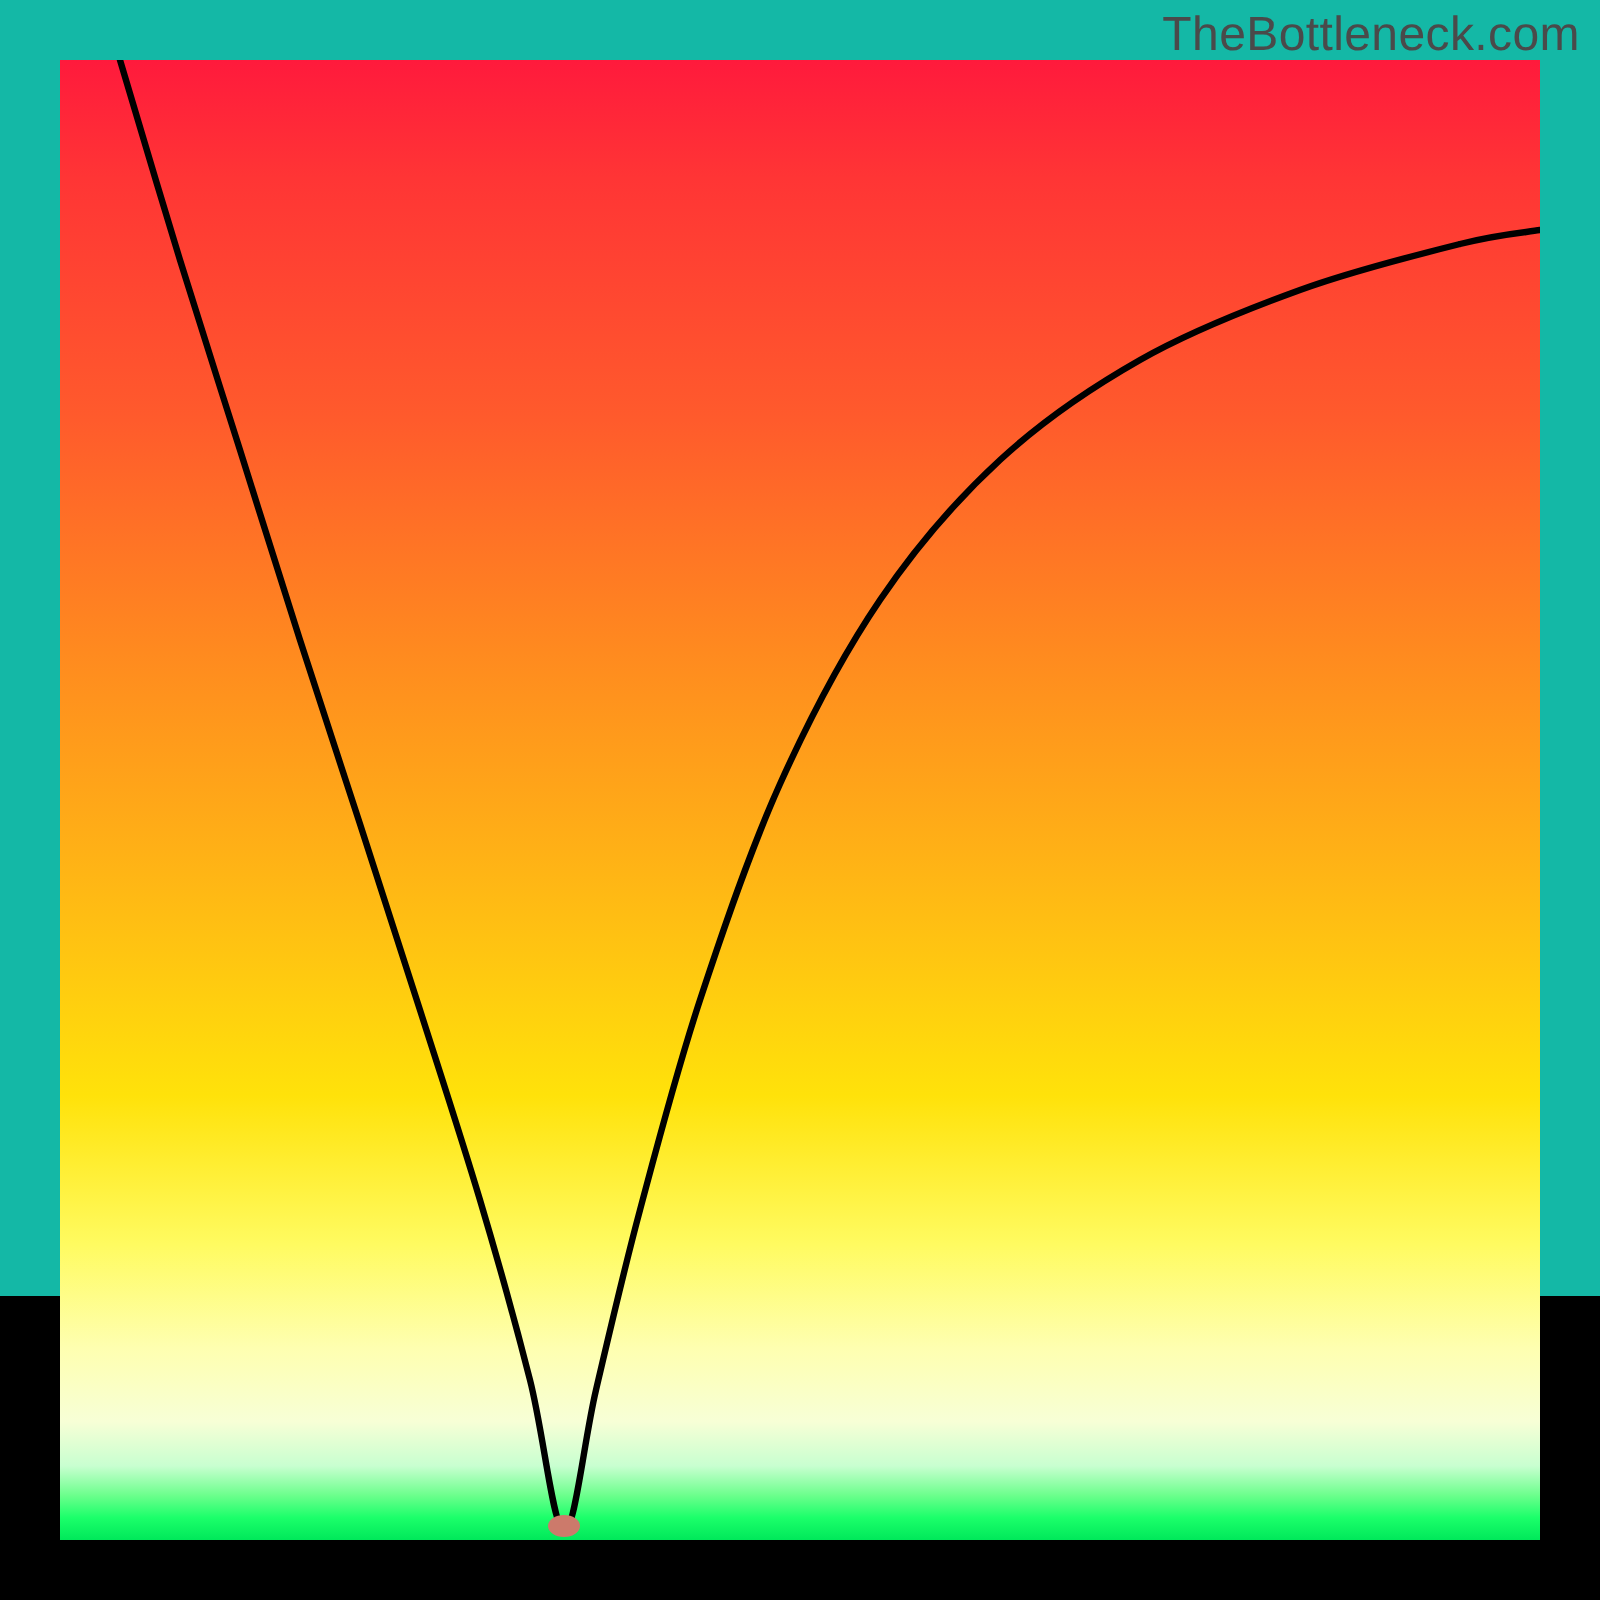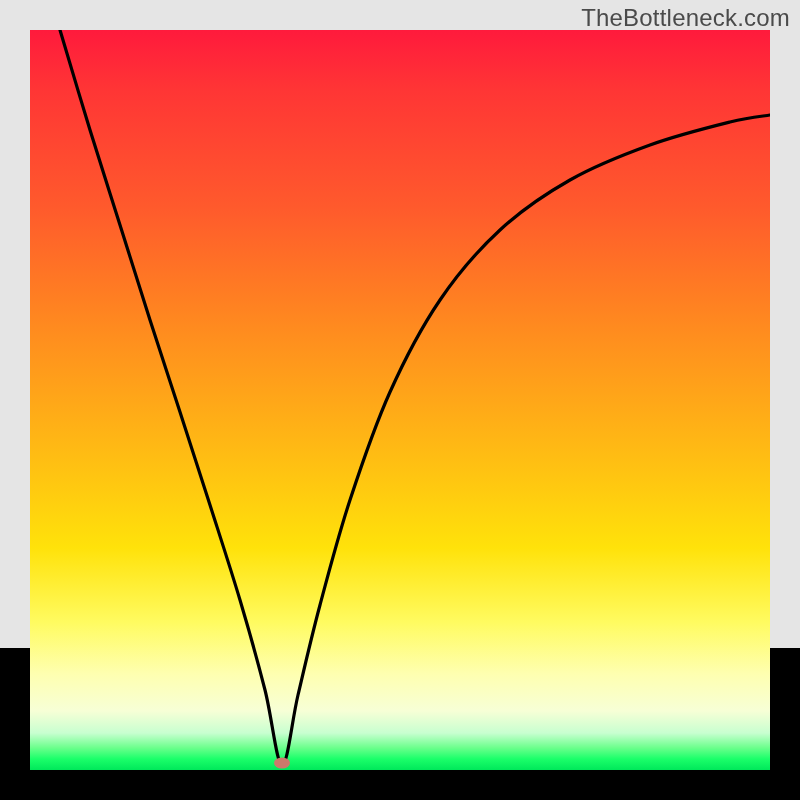--- a/index.html
+++ b/index.html
@@ -8,21 +8,21 @@
     width: 800px;
     height: 800px;
     background: #000;
     font-family: Arial, Helvetica, sans-serif;
     overflow: hidden;
   }
   .frame {
     position: relative;
     width: 800px;
     height: 648px;
-    background: #e5e5e5;
+    background: #14b8a6;
   }
   .watermark {
     position: absolute;
     top: 4px;
     right: 10px;
     color: #4a4a4a;
     font-size: 24px;
     font-weight: 400;
     letter-spacing: 0.2px;
     z-index: 10;

